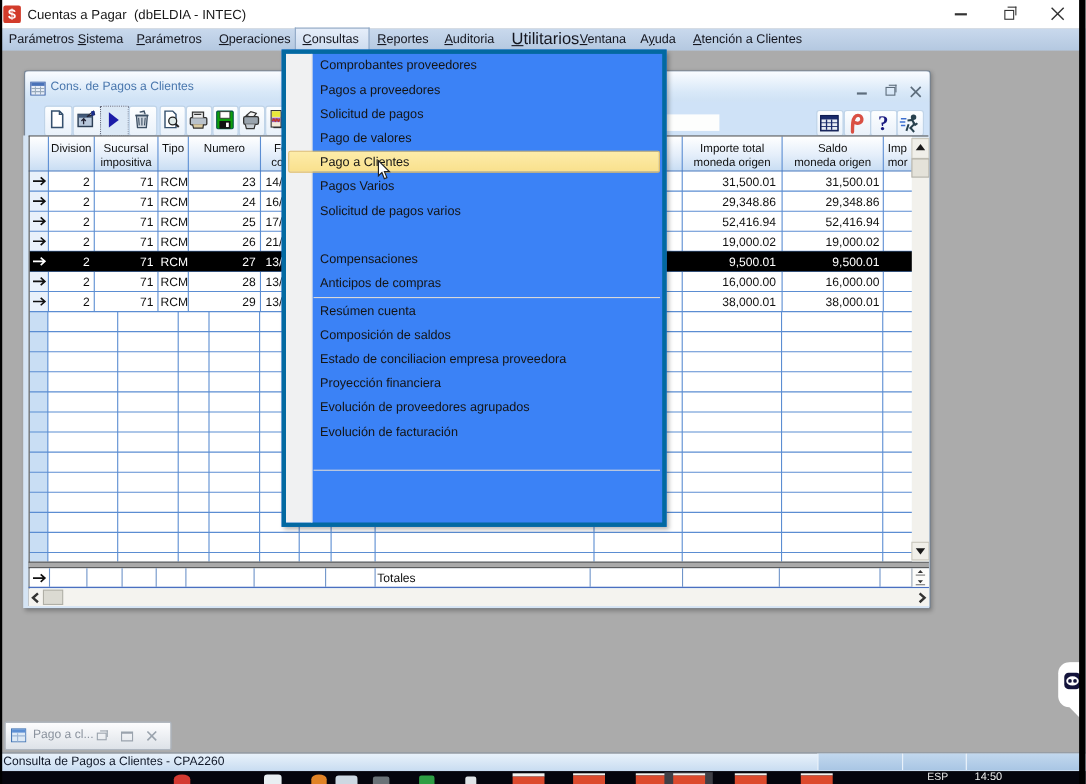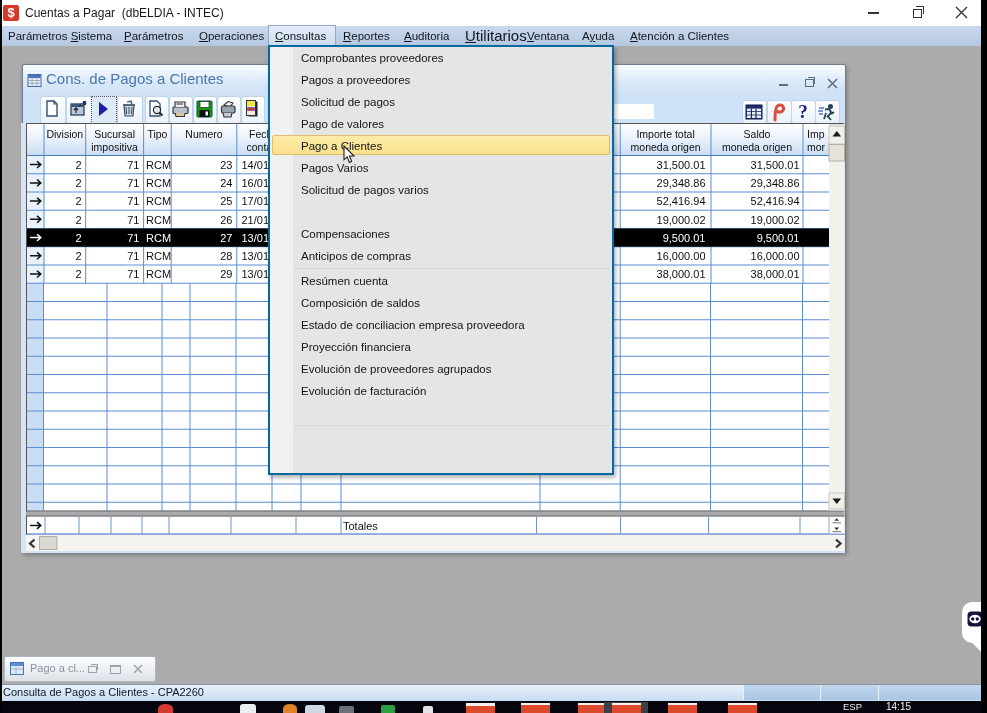--- a/index.html
+++ b/index.html
@@ -35,21 +35,21 @@
 <div class="abs" style="left:22px;top:64px;width:822px;height:487px;border:1.5px solid #6e7d8e;background:#d5e4f4;border-radius:2px 2px 0 0;box-shadow:1px 2px 4px rgba(0,0,0,.28);"></div>
 <div class="abs" style="left:23px;top:65px;width:822px;height:27px;background:linear-gradient(#fafcff,#d8e8f8 70%,#cfe2f5);border-radius:3px 3px 0 0;"></div>
 <svg class="abs" style="left:27px;top:74px" width="15" height="13" viewBox="0 0 15 14">
 <rect x="0.5" y="0.5" width="14" height="13" fill="#e8eef8" stroke="#3a5fa5"></rect>
 <rect x="1" y="1" width="13" height="3.4" fill="#4a72b8"></rect>
 <line x1="1" y1="7" x2="14" y2="7" stroke="#9ab" stroke-width="1"></line>
 <line x1="1" y1="10" x2="14" y2="10" stroke="#9ab" stroke-width="1"></line>
 <line x1="5" y1="5" x2="5" y2="13" stroke="#9ab" stroke-width="1"></line>
 <line x1="10" y1="5" x2="10" y2="13" stroke="#9ab" stroke-width="1"></line>
 </svg>
-<div class="abs" style="left:46px;top:66px;height:26px;line-height:26px;font-size:15px;color:#4a77ad;">Cons. de Pagos a Clientes</div>
+<div class="abs" style="left:46px;top:66px;height:26px;line-height:26px;font-size:11px;color:#4a77ad;">Cons. de Pagos a Clientes</div>
 
 <div class="abs" style="left:779px;top:84px;width:9px;height:1.6px;background:#5d6d7c;"></div>
 <div class="abs" style="left:805px;top:79px;width:7px;height:6px;border:1.4px solid #5d6d7c;"></div>
 <div class="abs" style="left:808px;top:77px;width:6px;height:6px;border-top:1.4px solid #5d6d7c;border-right:1.4px solid #5d6d7c;"></div>
 <svg class="abs" style="left:827px;top:78px" width="11" height="11">
     <path d="M1,1 L10,10 M10,1 L1,10" stroke="#5d6d7c" stroke-width="1.5"></path>
   </svg>
 <div class="abs" style="left:23px;top:92px;width:822px;height:33px;background:#cfe2f7;"></div>
 <div class="abs" style="left:40px;top:96px;width:24px;height:26px;background:linear-gradient(#fdfeff,#e9f1fa);border:1px solid #c0d4e8;border-radius:3px;"><svg width="22" height="24" viewBox="0 0 22 24">
       <path d="M6,4 L13,4 L16,7 L16,19 L6,19 Z" fill="#fff" stroke="#35506e" stroke-width="1.4"></path>
@@ -338,22 +338,22 @@
 <div class="abs" style="left:578px;top:703px;width:29px;height:2px;background:#f3f2ef;"></div>
 <div class="abs" style="left:578px;top:705px;width:29px;height:8px;background:#dc4a2d;"></div>
 <div class="abs" style="left:604px;top:702px;width:44px;height:11px;background:#3f3f46;"></div>
 <div class="abs" style="left:612px;top:703px;width:29px;height:2px;background:#f3f2ef;"></div>
 <div class="abs" style="left:612px;top:705px;width:29px;height:8px;background:#dc4a2d;"></div>
 <div class="abs" style="left:668px;top:703px;width:29px;height:2px;background:#f3f2ef;"></div>
 <div class="abs" style="left:668px;top:705px;width:29px;height:8px;background:#dc4a2d;"></div>
 <div class="abs" style="left:728px;top:703px;width:29px;height:2px;background:#f3f2ef;"></div>
 <div class="abs" style="left:728px;top:705px;width:29px;height:8px;background:#dc4a2d;"></div>
 <div class="abs" style="left:843px;top:701px;width:30px;height:12px;line-height:12px;font-size:9.5px;color:#e8e8e8;">ESP</div>
-<div class="abs" style="left:886px;top:701px;width:40px;height:12px;line-height:12px;font-size:10px;color:#f0f0f0;">14:15</div>
-<div class="abs" style="left:268px;top:44.5px;width:342px;height:426px;background:#e5e5e5;border:2px solid #0369a1;box-shadow:2px 3px 4px rgba(0,0,0,.28);z-index:50">
+<div class="abs" style="left:886px;top:701px;width:40px;height:12px;line-height:12px;font-size:10px;color:#f0f0f0;">14:50</div>
+<div class="abs" style="left:256px;top:44.5px;width:342px;height:426px;background:#3b82f6;border:4px solid #0369a1;box-shadow:2px 3px 4px rgba(0,0,0,.28);z-index:50">
     <div class="abs" style="left:0;top:0;width:23px;height:426px;background:#f0f1f2;border-right:1px solid #e3e4e6;"></div>
     <div class="abs" style="left:31px;top:0px;height:22px;line-height:22px;font-size:11.5px;color:#141414;">Comprobantes proveedores</div>
     <div class="abs" style="left:31px;top:22px;height:22px;line-height:22px;font-size:11.5px;color:#141414;">Pagos a proveedores</div>
     <div class="abs" style="left:31px;top:44px;height:22px;line-height:22px;font-size:11.5px;color:#141414;">Solicitud de pagos</div>
     <div class="abs" style="left:31px;top:66px;height:22px;line-height:22px;font-size:11.5px;color:#141414;">Pago de valores</div>
     <div class="abs" style="left:2px;top:88px;width:336px;height:18.5px;background:linear-gradient(#fdeca9,#f9e08d);border:1px solid #dfbd6a;border-radius:2px;"></div>
     <div class="abs" style="left:31px;top:88px;height:22px;line-height:22px;font-size:11.5px;color:#141414;z-index:2">Pago a Clientes</div>
     <div class="abs" style="left:31px;top:110px;height:22px;line-height:22px;font-size:11.5px;color:#141414;">Pagos Varios</div>
     <div class="abs" style="left:31px;top:132px;height:22px;line-height:22px;font-size:11.5px;color:#141414;">Solicitud de pagos varios</div>
     <div class="abs" style="left:31px;top:176px;height:22px;line-height:22px;font-size:11.5px;color:#141414;">Compensaciones</div>

